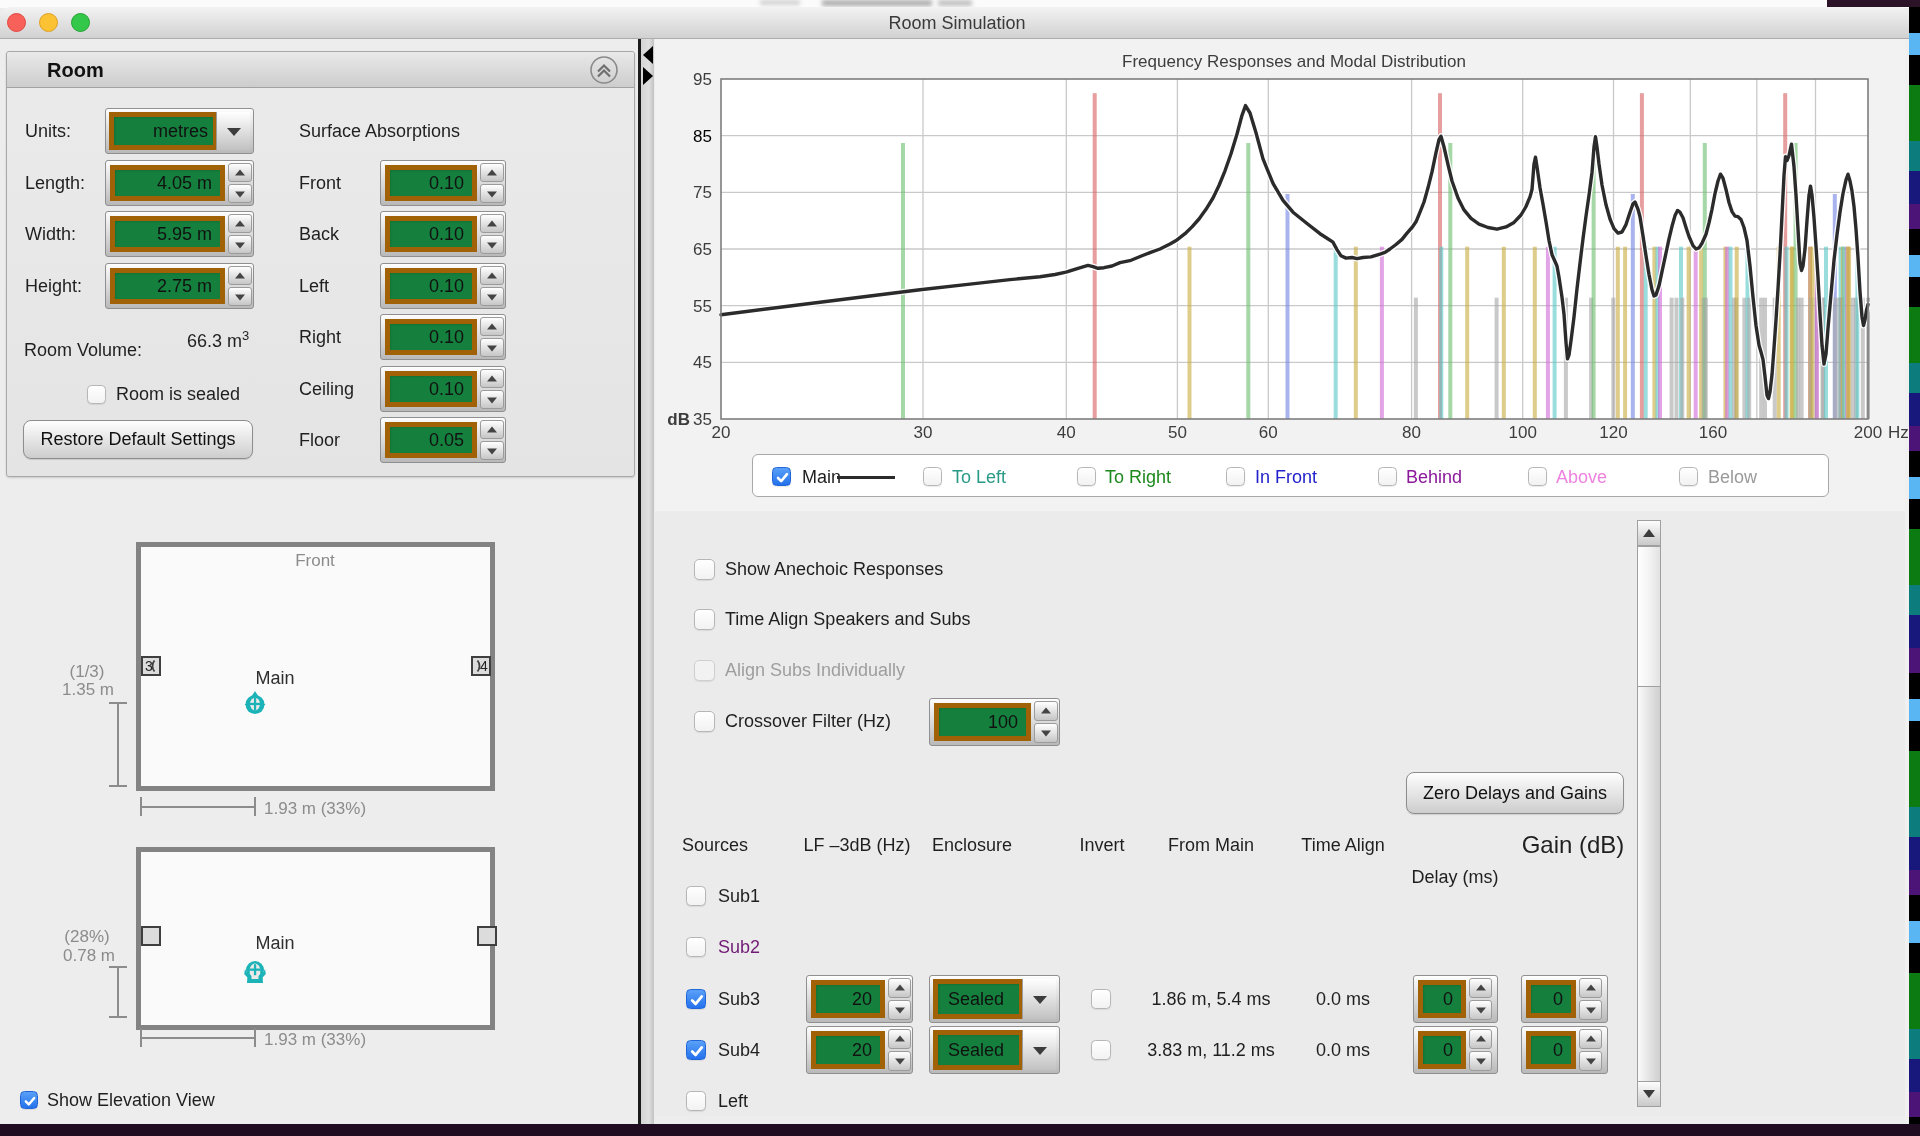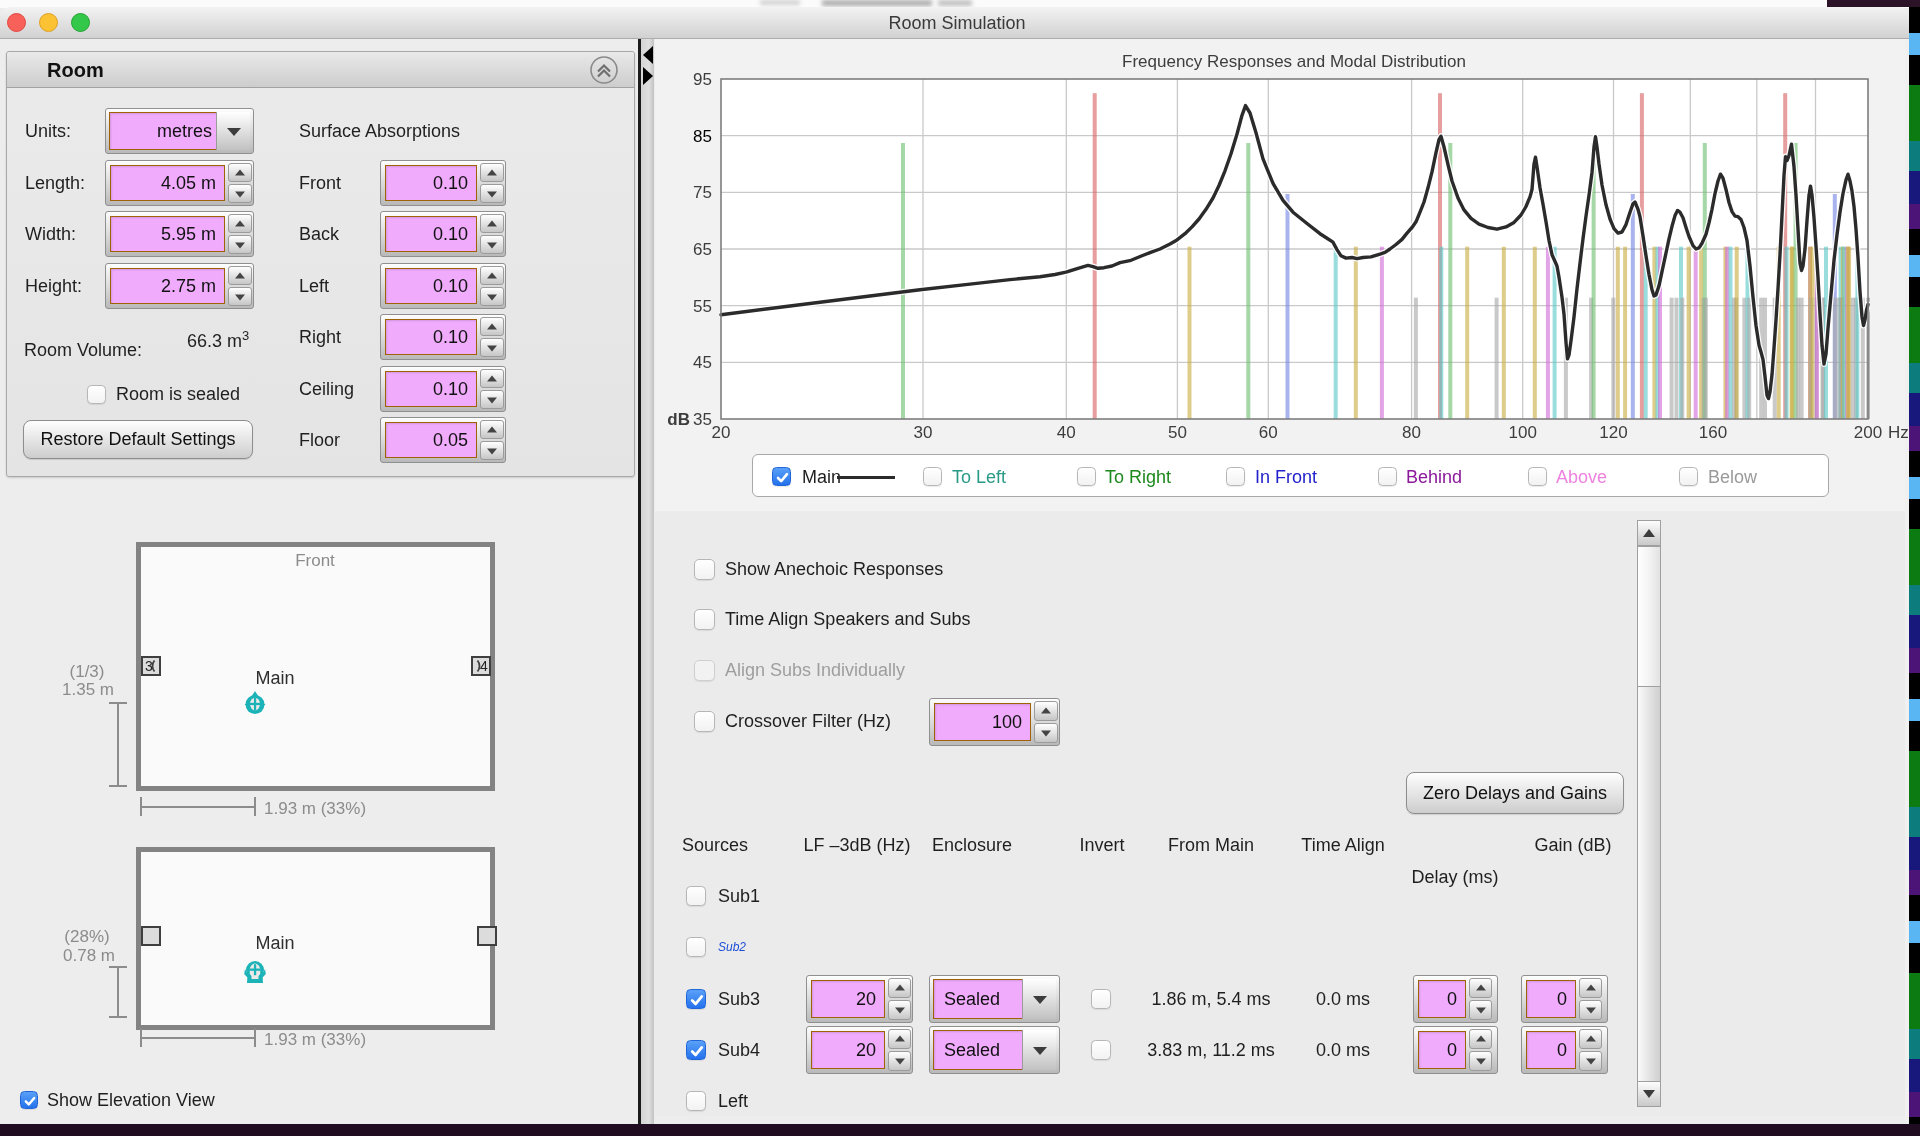--- a/index.html
+++ b/index.html
@@ -6,21 +6,21 @@
 body{font-family:"Liberation Sans", sans-serif;background:#ececec;position:relative;}
 .abs{position:absolute;}
 .lbl{position:absolute;white-space:nowrap;color:#1f1f1f;font-size:18px;line-height:1;}
 
 .cb{position:absolute;width:19px;height:19px;border-radius:4.5px;background:linear-gradient(#ffffff,#f2f2f2);border:1px solid #b6b6b6;box-shadow:0 1px 1px rgba(0,0,0,0.08);}
 .cb.dis{border-color:#cfcfcf;background:#f2f2f2;}
 .cb.on{background:linear-gradient(#5aa1f8,#2471ec);border:1px solid #2166d8;}
 .cb.on svg{position:absolute;left:2px;top:2px;}
 
 .shell{position:absolute;background:linear-gradient(#fdfdfd,#b9b9b9);border:1px solid #8f8f8f;border-radius:3px;box-shadow:inset 0 1px 0 rgba(255,255,255,.7);}
-.field{position:absolute;background:#f0abfc;border:1px solid #a16207;box-shadow:inset 1px 1px 2px rgba(0,0,0,.12);font-size:18px;color:#111;display:flex;align-items:center;}
+.field{position:absolute;background:#15803d;border:5px solid #a16207;box-shadow:inset 1px 1px 2px rgba(0,0,0,.12);font-size:18px;color:#111;display:flex;align-items:center;}
 .field.rt{justify-content:flex-end;}
 .spcol{position:absolute;display:flex;flex-direction:column;}
 .sbtn{flex:1;background:linear-gradient(#ffffff,#c6c6c6);border:1px solid #9b9b9b;position:relative;}
 .sbtn.up{border-radius:3px;margin-bottom:1px;}
 .sbtn.dn{border-radius:3px;margin-top:1px;}
 .tri{position:absolute;left:50%;top:50%;width:0;height:0;}
 .tri.u{transform:translate(-50%,-58%);border-left:7px solid transparent;border-right:7px solid transparent;border-bottom:8px solid #444;}
 .tri.d{transform:translate(-50%,-42%);border-left:7px solid transparent;border-right:7px solid transparent;border-top:8px solid #444;}
 .tri.u.sm{border-left-width:5.5px;border-right-width:5.5px;border-bottom-width:6.5px;}
 .tri.d.sm{border-left-width:5.5px;border-right-width:5.5px;border-top-width:6.5px;}
@@ -401,25 +401,25 @@
     </div>
   </div>
 <div class="btn" style="left:1406px;top:772px;width:218px;height:42px;">Zero Delays and Gains</div>
 <div class="lbl" style="left:715px;top:845px;transform:translate(-50%,-50%);font-size:18px;color:#1f1f1f;font-weight:normal;">Sources</div>
 <div class="lbl" style="left:857px;top:845px;transform:translate(-50%,-50%);font-size:18px;color:#1f1f1f;font-weight:normal;">LF –3dB (Hz)</div>
 <div class="lbl" style="left:972px;top:845px;transform:translate(-50%,-50%);font-size:18px;color:#1f1f1f;font-weight:normal;">Enclosure</div>
 <div class="lbl" style="left:1102px;top:845px;transform:translate(-50%,-50%);font-size:18px;color:#1f1f1f;font-weight:normal;">Invert</div>
 <div class="lbl" style="left:1211px;top:845px;transform:translate(-50%,-50%);font-size:18px;color:#1f1f1f;font-weight:normal;">From Main</div>
 <div class="lbl" style="left:1343px;top:845px;transform:translate(-50%,-50%);font-size:18px;color:#1f1f1f;font-weight:normal;">Time Align</div>
 <div class="lbl" style="left:1455px;top:845px;transform:translate(-50%,-50%);font-size:18px;color:#1f1f1f;font-weight:normal;margin-top:32px;">Delay (ms)</div>
-<div class="lbl" style="left:1573px;top:845px;transform:translate(-50%,-50%);font-size:18px;color:#1f1f1f;font-weight:normal;">Gain (dB)</div>
+<div class="lbl" style="left:1573px;top:845px;transform:translate(-50%,-50%);font-size:24px;color:#1f1f1f;font-weight:normal;">Gain (dB)</div>
 <div class="cb" style="left:686px;top:886px;width:20px;height:20px;"></div>
 <div class="lbl" style="left:718px;top:896px;transform:translateY(-50%);font-size:18px;color:#1f1f1f;font-weight:normal;">Sub1</div>
 <div class="cb" style="left:686px;top:937px;width:20px;height:20px;"></div>
-<div class="lbl" style="left:718px;top:947px;transform:translateY(-50%);font-size:12px;color:#1d4ed8;font-weight:normal;font-style:italic;">Sub2</div>
+<div class="lbl" style="left:718px;top:947px;transform:translateY(-50%);font-size:18px;color:#701a75;font-weight:normal;">Sub2</div>
 <div class="cb on" style="left:686px;top:989px;width:20px;height:20px;">
     <svg width="16" height="16" viewBox="0 0 15 15">
       <path d="M3 8 L6.2 11.2 L12 4.2" stroke="#fff" stroke-width="2.6" fill="none" stroke-linecap="round" stroke-linejoin="round"></path>
     </svg>
   </div>
 <div class="lbl" style="left:718px;top:999px;transform:translateY(-50%);font-size:18px;color:#1f1f1f;font-weight:normal;">Sub3</div>
 <div class="cb on" style="left:686px;top:1040px;width:20px;height:20px;">
     <svg width="16" height="16" viewBox="0 0 15 15">
       <path d="M3 8 L6.2 11.2 L12 4.2" stroke="#fff" stroke-width="2.6" fill="none" stroke-linecap="round" stroke-linejoin="round"></path>
     </svg>

